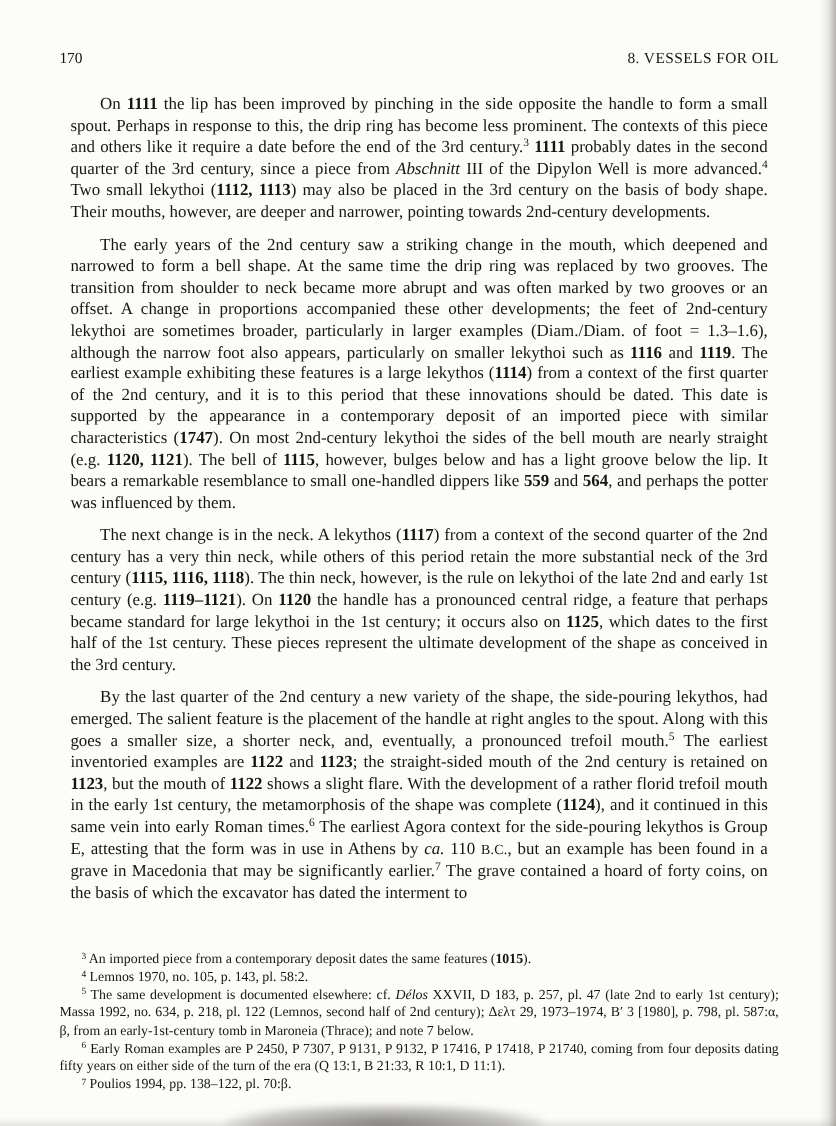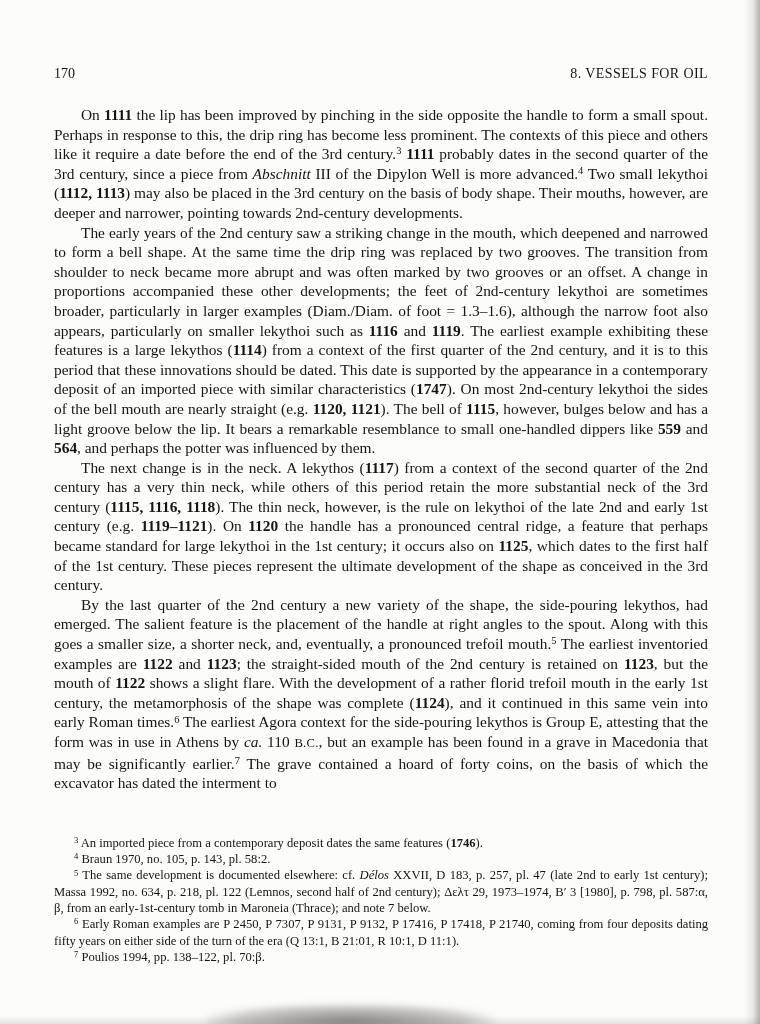--- a/index.html
+++ b/index.html
@@ -18,32 +18,31 @@
   }
   .content{
     position:absolute;
     left:54px;right:52px;top:46px;
   }
   .page-header{
     position:relative;
     height:18px;
     font-size:14px;
     margin-bottom:21px;
-    margin-top:20px;
   }
   .page-number{
     position:absolute;left:0;top:0;
   }
   .running-title{
     position:absolute;left:0;right:0;top:0;
     text-align:right;
     letter-spacing:0.4px;
   }
   .body-text p{
-    margin:0;
+    margin:10px;
     text-indent:27px;
     text-align:justify;
     font-size:15.4px;
     line-height:19.6px;
   }
   .footnotes{
     margin-top:42px;
   }
   .footnotes p{
     margin:0;
@@ -94,24 +93,24 @@
     </header>
 
     <main class="body-text">
       <p><span>On </span><span class="run-b">1111</span><span> the lip has been improved by pinching in the side opposite the handle to form a small spout. Perhaps in response to this, the drip ring has become less prominent. The contexts of this piece and others like it require a date before the end of the 3rd century.</span><span class="run-sup">3</span><span> </span><span class="run-b">1111</span><span> probably dates in the second quarter of the 3rd century, since a piece from </span><span class="run-i">Abschnitt</span><span> III of the Dipylon Well is more advanced.</span><span class="run-sup">4</span><span> Two small lekythoi (</span><span class="run-b">1112, 1113</span><span>) may also be placed in the 3rd century on the basis of body shape. Their mouths, however, are deeper and narrower, pointing towards 2nd-century developments.</span></p>
       <p><span>The early years of the 2nd century saw a striking change in the mouth, which deepened and narrowed to form a bell shape. At the same time the drip ring was replaced by two grooves. The transition from shoulder to neck became more abrupt and was often marked by two grooves or an offset. A change in proportions accompanied these other developments; the feet of 2nd-century lekythoi are sometimes broader, particularly in larger examples (Diam./Diam. of foot = 1.3–1.6), although the narrow foot also appears, particularly on smaller lekythoi such as </span><span class="run-b">1116</span><span> and </span><span class="run-b">1119</span><span>. The earliest example exhibiting these features is a large lekythos (</span><span class="run-b">1114</span><span>) from a context of the first quarter of the 2nd century, and it is to this period that these innovations should be dated. This date is supported by the appearance in a contemporary deposit of an imported piece with similar characteristics (</span><span class="run-b">1747</span><span>). On most 2nd-century lekythoi the sides of the bell mouth are nearly straight (e.g. </span><span class="run-b">1120, 1121</span><span>). The bell of </span><span class="run-b">1115</span><span>, however, bulges below and has a light groove below the lip. It bears a remarkable resemblance to small one-handled dippers like </span><span class="run-b">559</span><span> and </span><span class="run-b">564</span><span>, and perhaps the potter was influenced by them.</span></p>
       <p><span>The next change is in the neck. A lekythos (</span><span class="run-b">1117</span><span>) from a context of the second quarter of the 2nd century has a very thin neck, while others of this period retain the more substantial neck of the 3rd century (</span><span class="run-b">1115, 1116, 1118</span><span>). The thin neck, however, is the rule on lekythoi of the late 2nd and early 1st century (e.g. </span><span class="run-b">1119–1121</span><span>). On </span><span class="run-b">1120</span><span> the handle has a pronounced central ridge, a feature that perhaps became standard for large lekythoi in the 1st century; it occurs also on </span><span class="run-b">1125</span><span>, which dates to the first half of the 1st century. These pieces represent the ultimate development of the shape as conceived in the 3rd century.</span></p>
       <p><span>By the last quarter of the 2nd century a new variety of the shape, the side-pouring lekythos, had emerged. The salient feature is the placement of the handle at right angles to the spout. Along with this goes a smaller size, a shorter neck, and, eventually, a pronounced trefoil mouth.</span><span class="run-sup">5</span><span> The earliest inventoried examples are </span><span class="run-b">1122</span><span> and </span><span class="run-b">1123</span><span>; the straight-sided mouth of the 2nd century is retained on </span><span class="run-b">1123</span><span>, but the mouth of </span><span class="run-b">1122</span><span> shows a slight flare. With the development of a rather florid trefoil mouth in the early 1st century, the metamorphosis of the shape was complete (</span><span class="run-b">1124</span><span>), and it continued in this same vein into early Roman times.</span><span class="run-sup">6</span><span> The earliest Agora context for the side-pouring lekythos is Group E, attesting that the form was in use in Athens by </span><span class="run-i">ca.</span><span> 110 </span><span class="run-sc">B.C.</span><span>, but an example has been found in a grave in Macedonia that may be significantly earlier.</span><span class="run-sup">7</span><span> The grave contained a hoard of forty coins, on the basis of which the excavator has dated the interment to</span></p>
     </main>
 
     <footer class="footnotes">
-      <p><span class="run-sup">3</span><span> An imported piece from a contemporary deposit dates the same features (</span><span class="run-b">1746</span><span>).</span></p>
-      <p><span class="run-sup">4</span><span> Braun 1970, no. 105, p. 143, pl. 58:2.</span></p>
+      <p><span class="run-sup">3</span><span> An imported piece from a contemporary deposit dates the same features (</span><span class="run-b">1015</span><span>).</span></p>
+      <p><span class="run-sup">4</span><span> Lemnos 1970, no. 105, p. 143, pl. 58:2.</span></p>
       <p><span class="run-sup">5</span><span> The same development is documented elsewhere: cf. </span><span class="run-i">Délos</span><span> XXVII, D 183, p. 257, pl. 47 (late 2nd to early 1st century); Massa 1992, no. 634, p. 218, pl. 122 (Lemnos, second half of 2nd century); Δελτ 29, 1973–1974, Β′ 3 [1980], p. 798, pl. 587:α, β, from an early-1st-century tomb in Maroneia (Thrace); and note 7 below.</span></p>
-      <p><span class="run-sup">6</span><span> Early Roman examples are P 2450, P 7307, P 9131, P 9132, P 17416, P 17418, P 21740, coming from four deposits dating fifty years on either side of the turn of the era (Q 13:1, B 21:01, R 10:1, D 11:1).</span></p>
+      <p><span class="run-sup">6</span><span> Early Roman examples are P 2450, P 7307, P 9131, P 9132, P 17416, P 17418, P 21740, coming from four deposits dating fifty years on either side of the turn of the era (Q 13:1, B 21:33, R 10:1, D 11:1).</span></p>
       <p><span class="run-sup">7</span><span> Poulios 1994, pp. 138–122, pl. 70:β.</span></p>
     </footer>
 
   </div>
 
   <div class="scan-bottom-smudge" aria-hidden="true"></div>
   <div class="scan-bottom-edge" aria-hidden="true"></div>
   <div class="scan-edge-shadow" aria-hidden="true"></div>
 </div>
 

